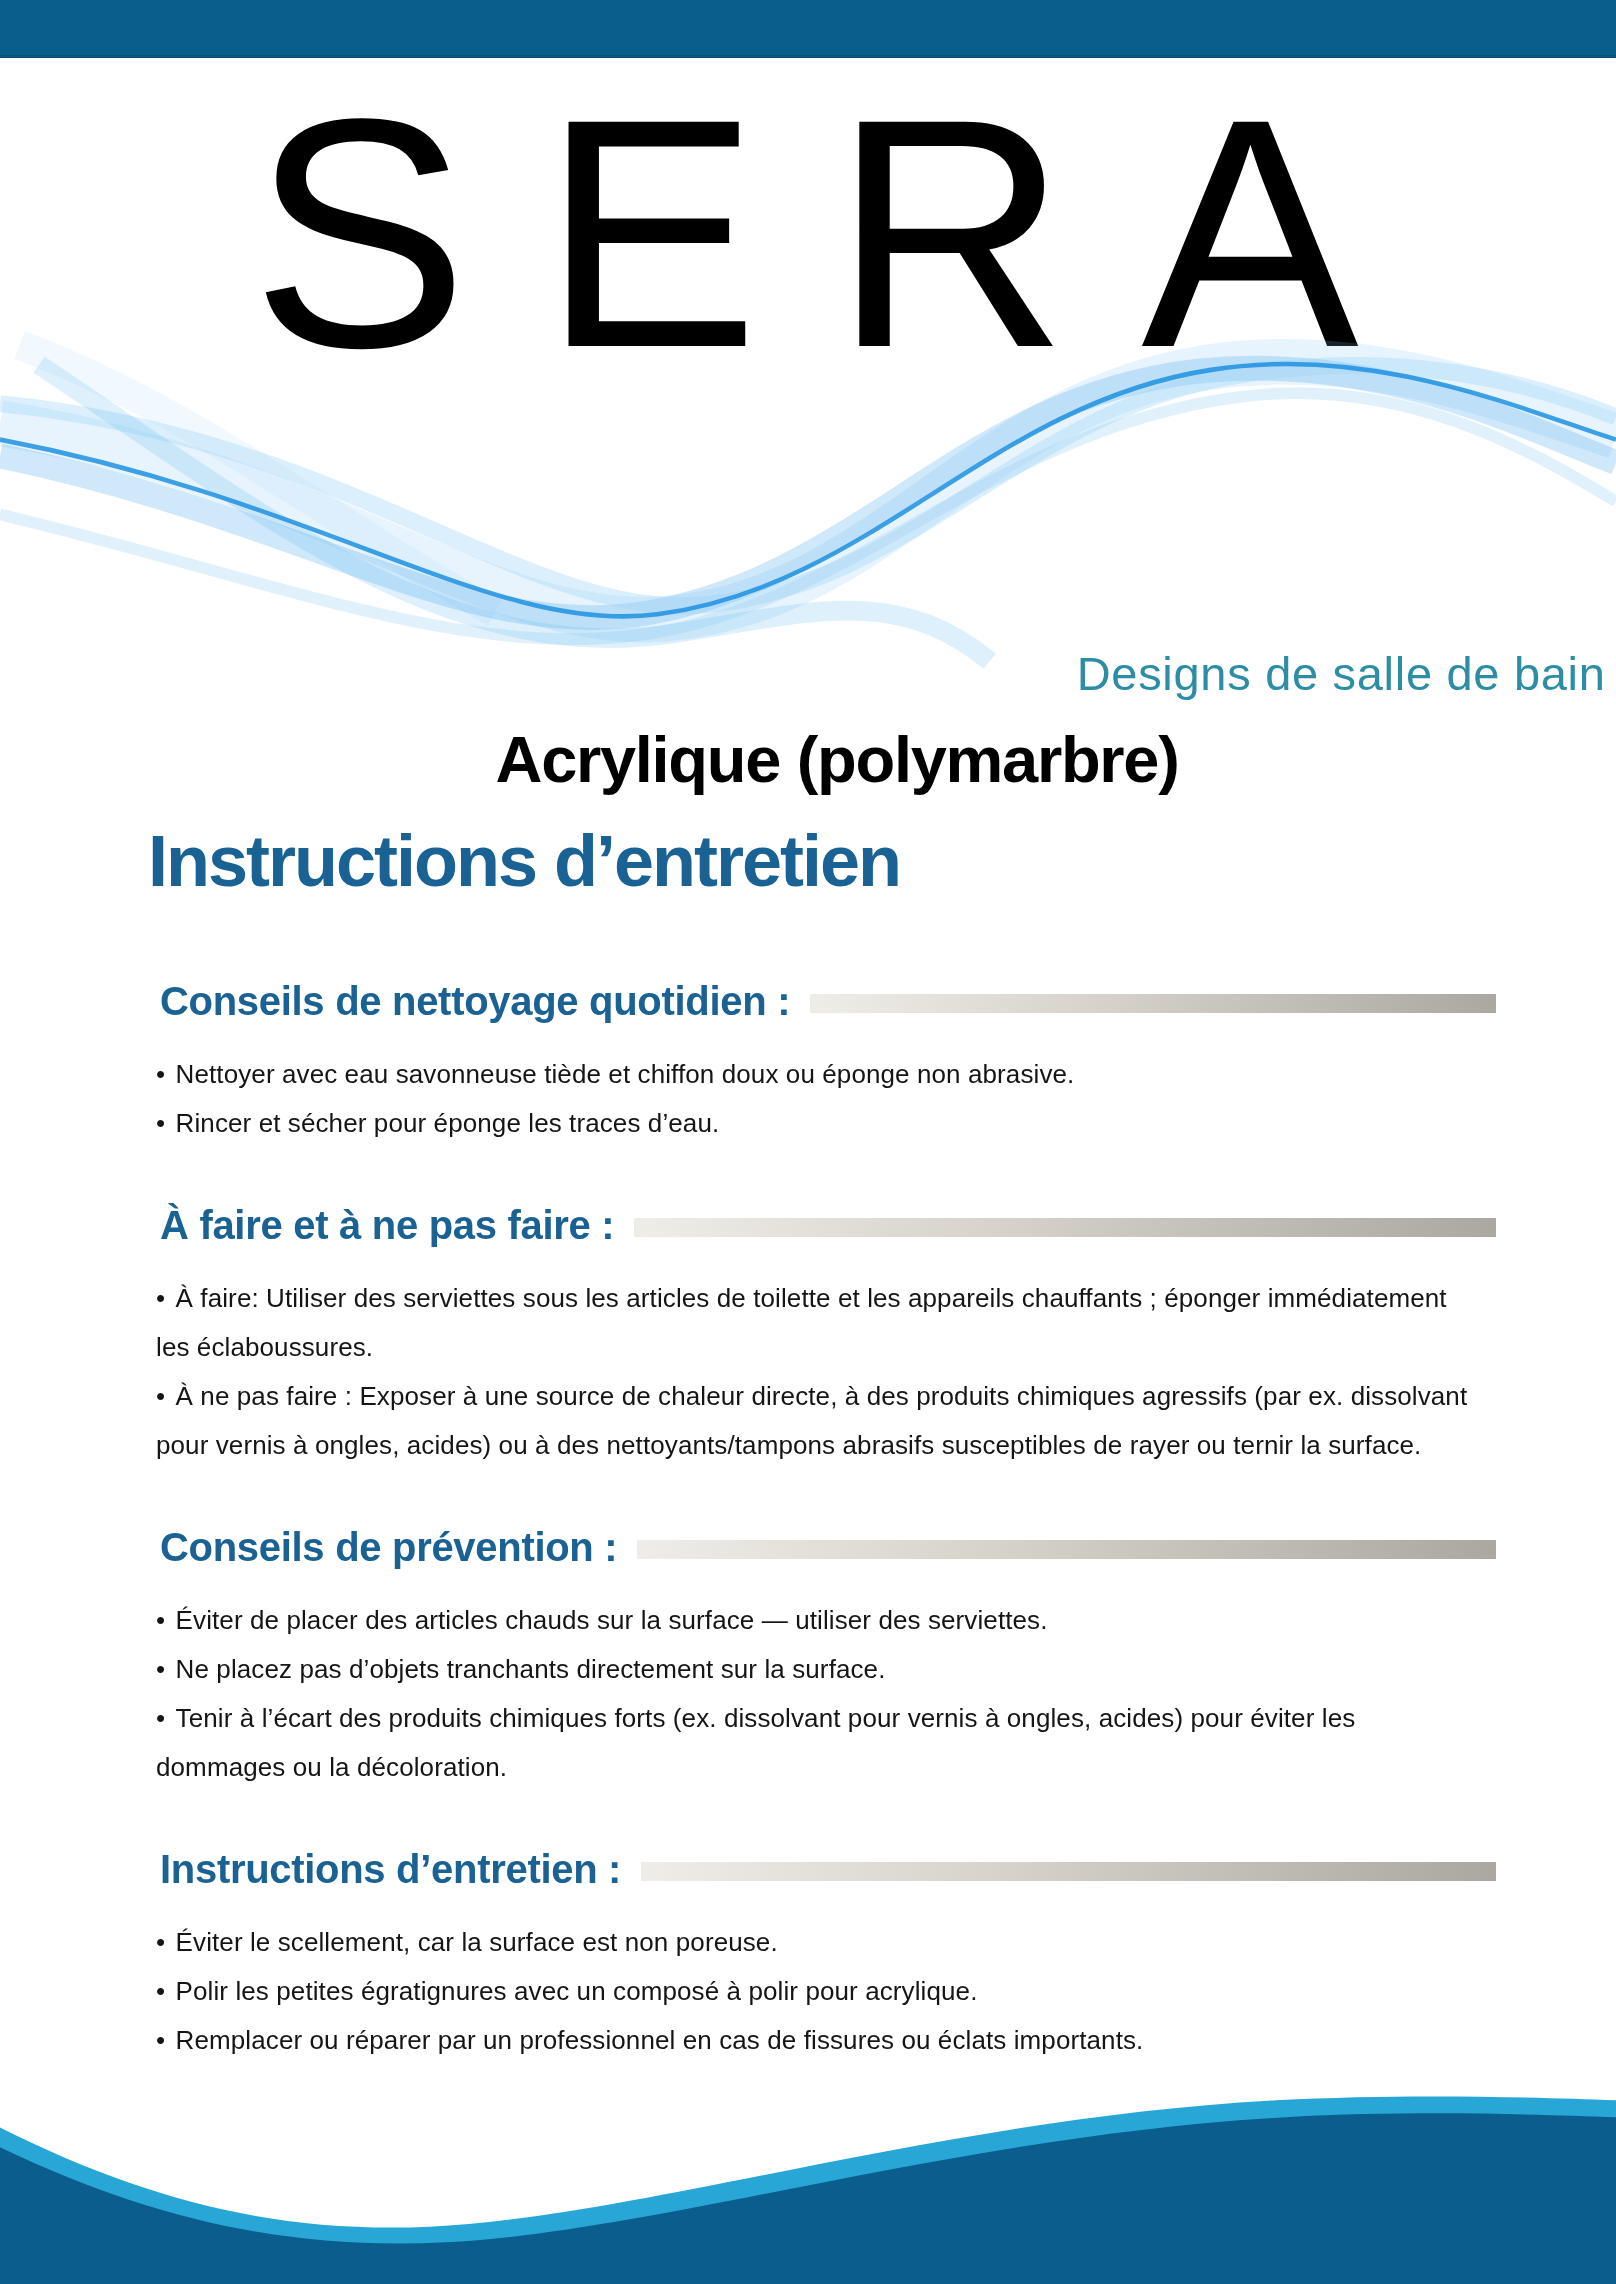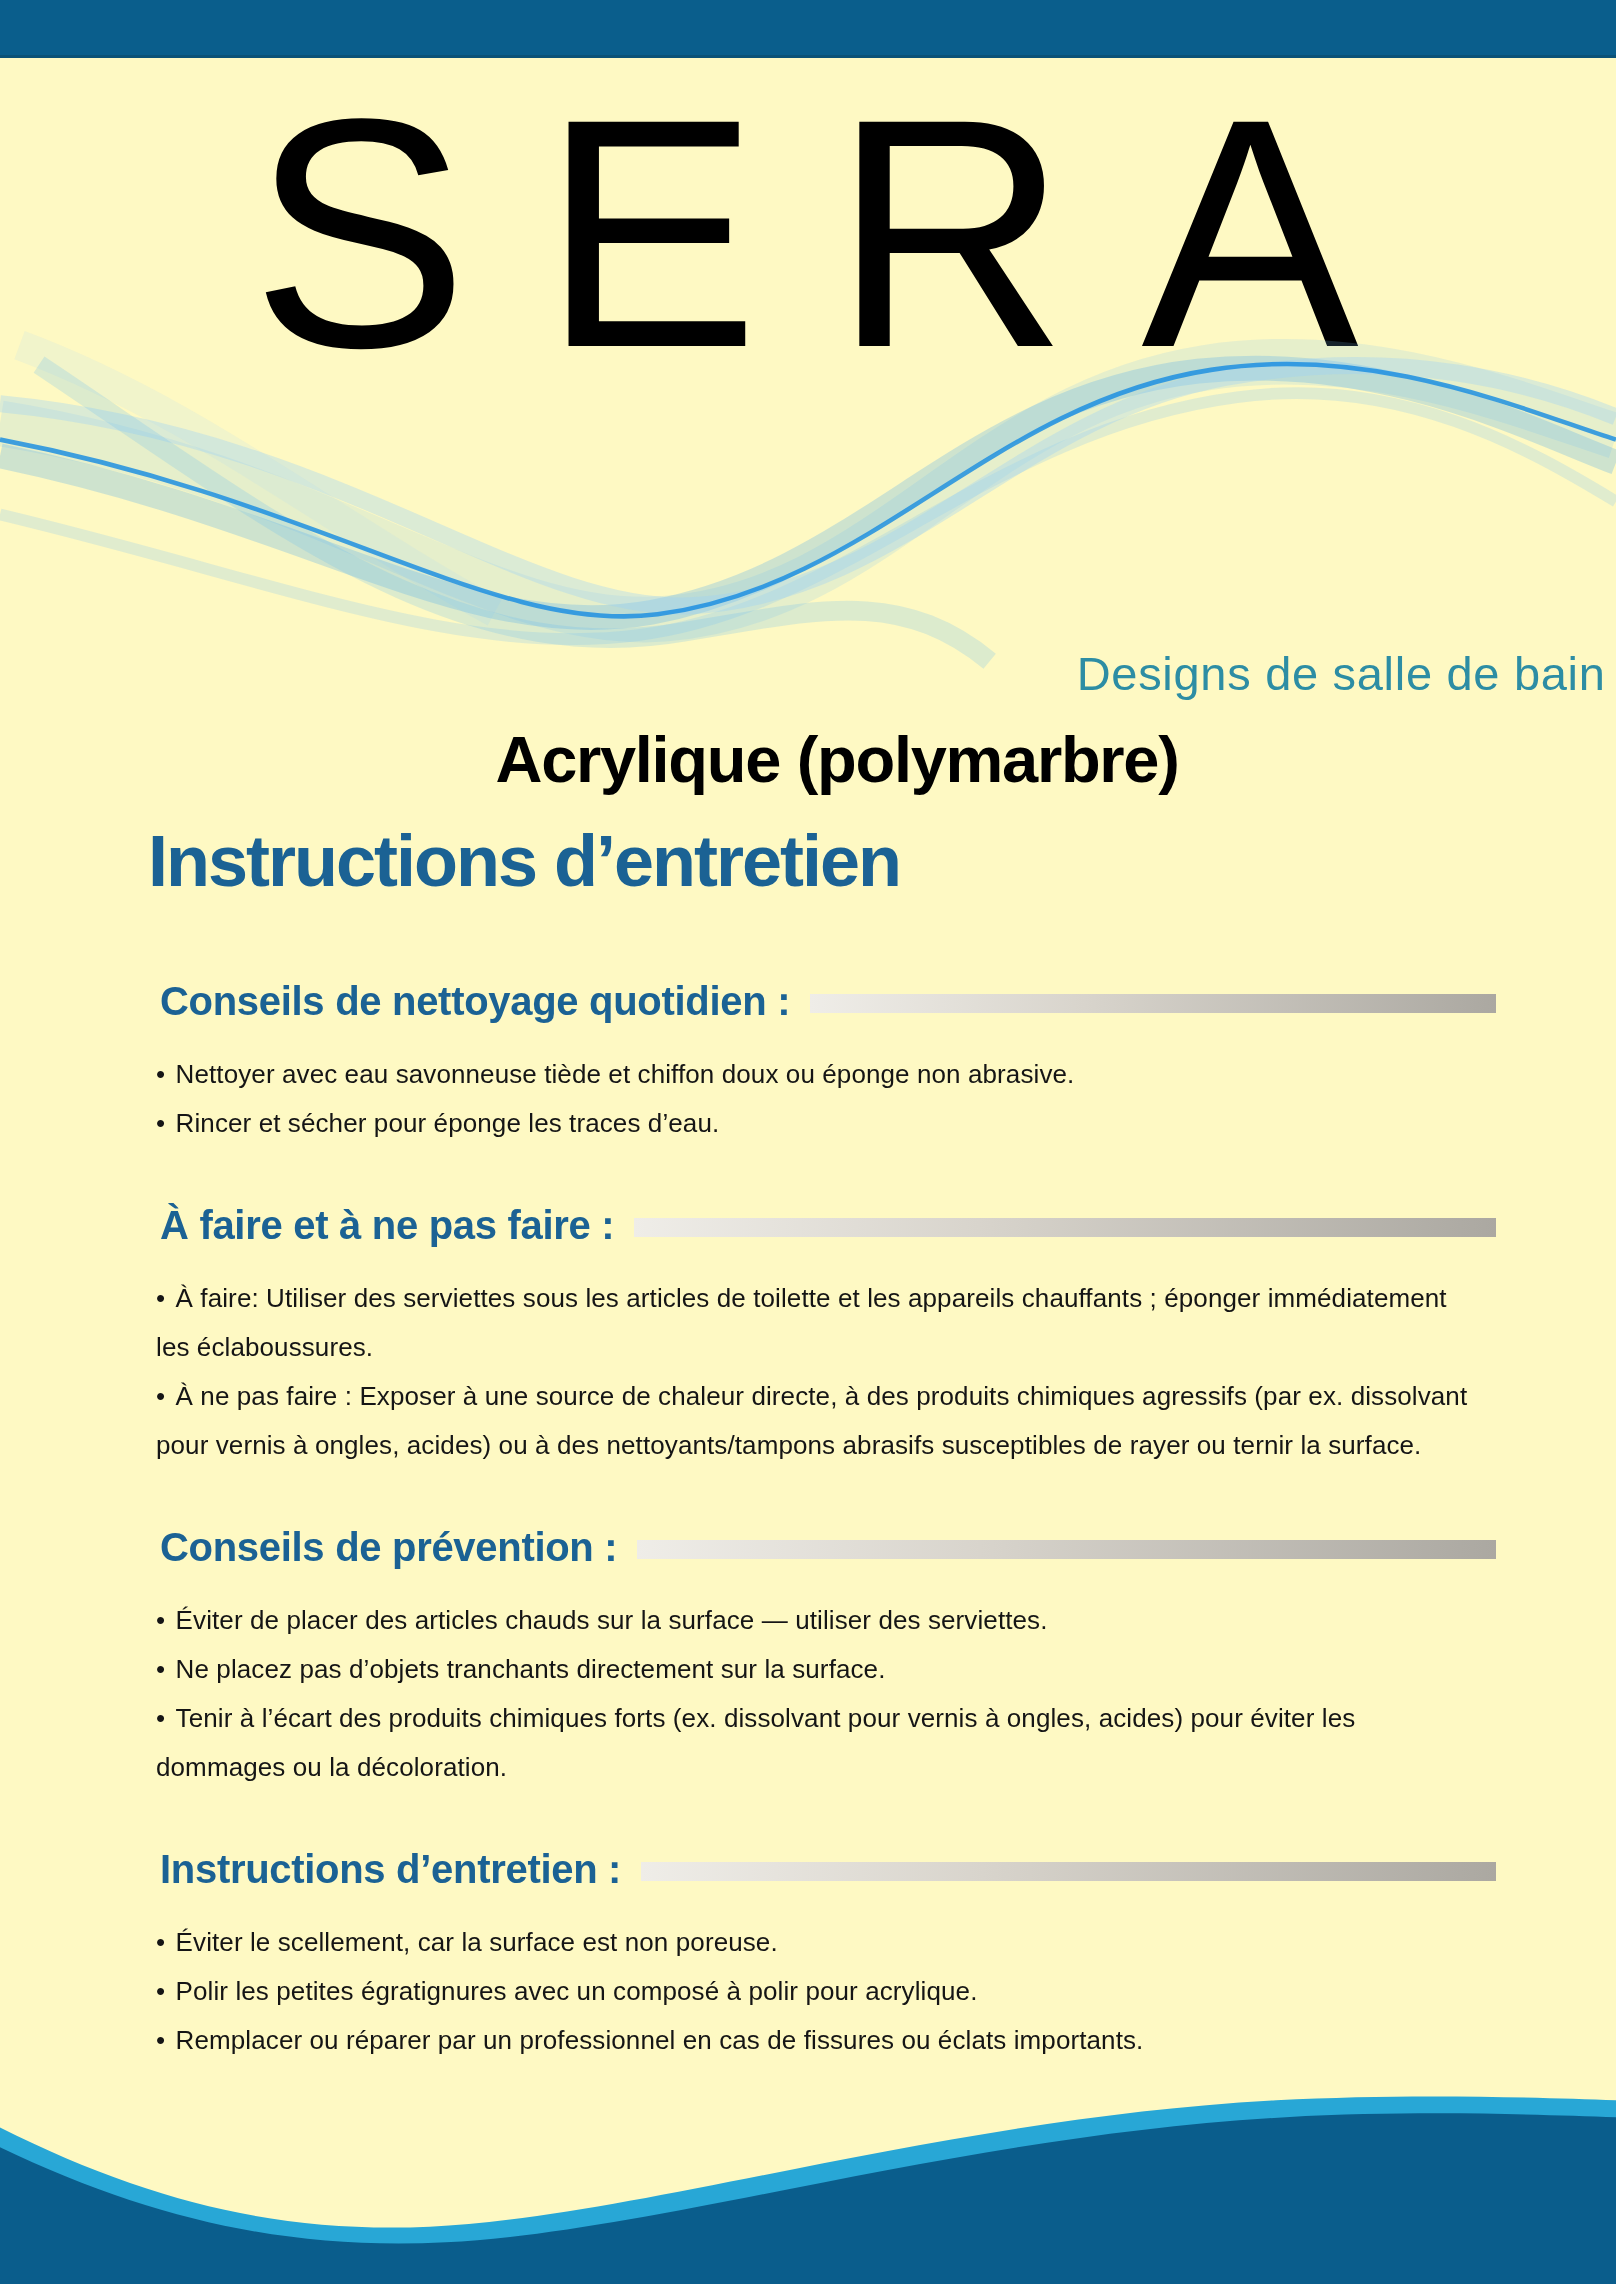--- a/index.html
+++ b/index.html
@@ -1,18 +1,18 @@
 <!DOCTYPE html>
 <html style="font-size:10.4px"><head>
 <meta charset="utf-8">
 <style>
   html,body{margin:0;padding:0;background:#e8e8e8;}
   .page{
     position:relative;width:1616px;height:2284px;margin:0 auto;
-    background:#fef9c3;overflow:hidden;
+    background:#ffffff;overflow:hidden;
     font-family:"Liberation Sans",sans-serif;color:#151515;
   }
   
   .top-bar{
     position:absolute;top:0;left:0;width:100%;height:55px;
     background:#0a5e8c;border-bottom:3.9px solid #0b5277;
   }
   
   .wordmark{
     position:absolute;top:70px;left:251px;

